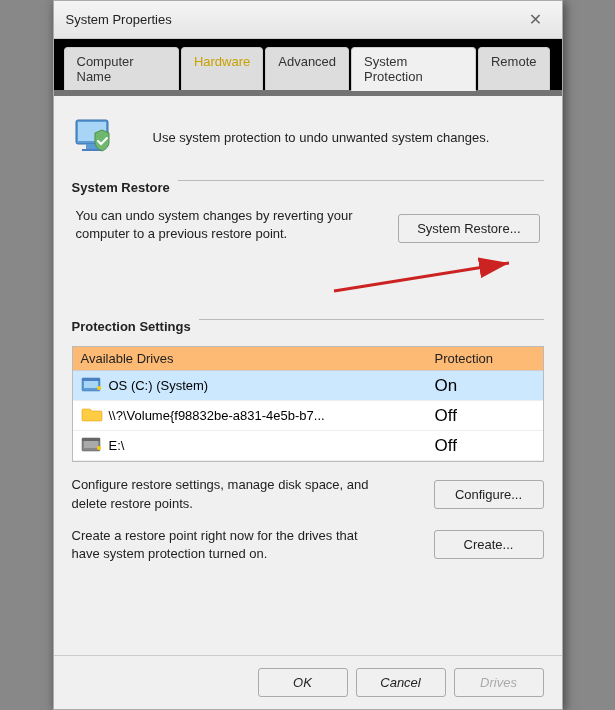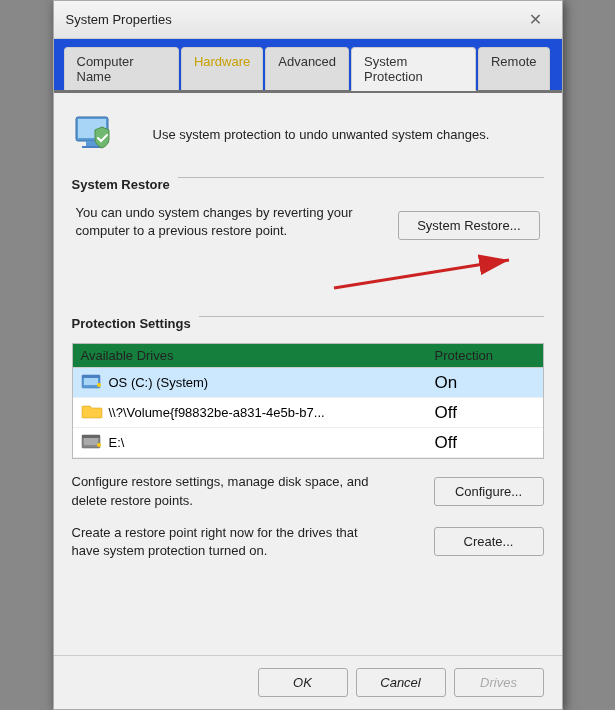--- a/index.html
+++ b/index.html
@@ -46,22 +46,22 @@
       align-items: center;
       justify-content: center;
       font-size: 16px;
       color: #666;
       border-radius: 3px;
     }
 
     .tabs {
       display: flex;
       padding: 8px 10px 0 10px;
-      background: #1d4ed8;
-      border-bottom: 3px solid #737373;
+      background: #000000;
+      border-bottom: 6px solid #737373;
     }
     .tab {
       padding: 6px 12px;
       cursor: pointer;
       border: 1px solid #ccc;
       border-bottom: none;
       background: #ddd;
       margin-right: 2px;
       border-radius: 4px 4px 0 0;
       font-size: 13px;
@@ -149,21 +149,21 @@
 
     .arrow-container {
       display: flex;
       justify-content: flex-end;
       padding-right: 20px;
       margin-bottom: 16px;
       margin-top: -8px;
     }
     .table-header {
       display: flex;
-      background: #15803d;
+      background: #fdba74;
       padding: 4px 8px;
       border-bottom: 1px solid #ccc;
     }
     .table-header-col {
       font-size: 13px;
       color: #222;
     }
     .col-drive { flex: 1; }
     .col-prot { width: 100px; }
 

